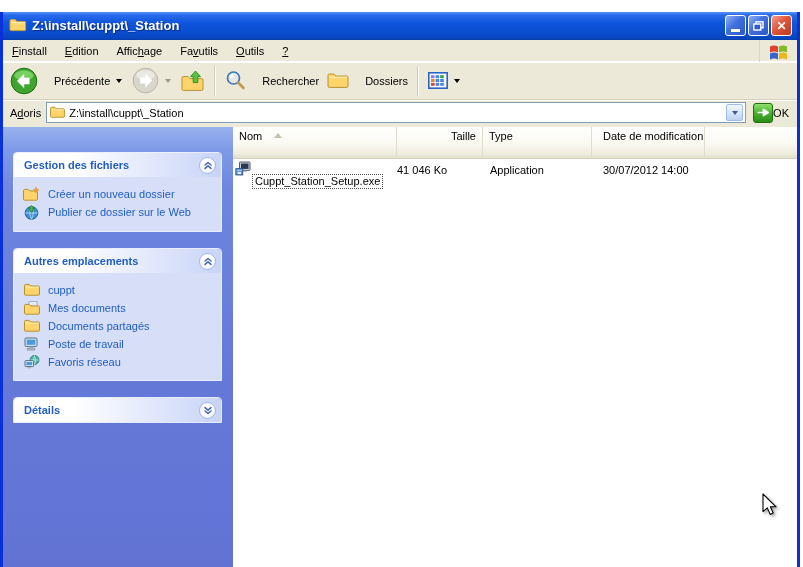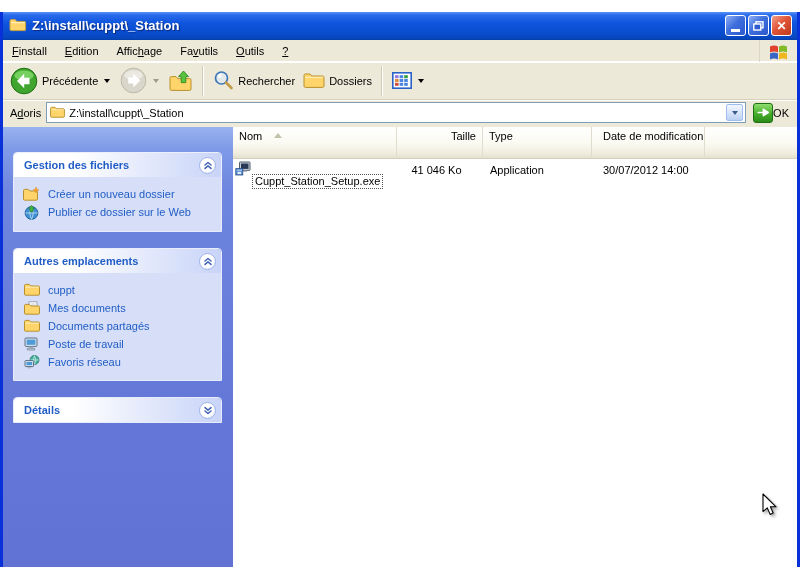--- a/index.html
+++ b/index.html
@@ -31,21 +31,21 @@
   .menubar { flex:none; height:22px; display:flex; align-items:center; background:#ece9d8; box-shadow: inset 0 -1px 0 #ffffff; }
   .menu-item { padding:4px 9px; cursor:default; }
   .menu-item u { text-underline-offset:1px; }
   .menu-flag { margin-left:auto; width:38px; height:22px; display:flex; align-items:center; justify-content:center; border-left:1px solid #dcd7c4; }
   
   .toolbar { flex:none; height:38px; display:flex; align-items:center; padding:0 4px; gap:2px; border-bottom:1px solid #d8d2bd; box-shadow: inset 0 1px 0 #fff; }
   .tool-btn { display:flex; align-items:center; gap:4px; padding:2px 3px; cursor:pointer; }
   .caret { width:0; height:0; border-left:3px solid transparent; border-right:3px solid transparent; border-top:4px solid #000; margin:0 2px; }
   .caret.dim { border-top-color:#9c9a8c; }
   .tsep { width:2px; height:30px; border-left:1px solid #d0ccb8; border-right:1px solid #fff; margin:0 4px; }
-  .tool-label { white-space:nowrap; }
+  .tool-label { white-space:nowrap;margin-left:12px; }
   
   .addressbar { flex:none; height:27px; display:flex; align-items:center; gap:5px; padding:0 6px 2px 7px; box-shadow: inset 0 1px 0 #fff; }
   .addr-label { color:#000; }
   .addr-field { flex:1; height:21px; background:#fff; border:1px solid #7f9db9; display:flex; align-items:center; gap:4px; padding:1px 2px 1px 3px; }
   .addr-text { flex:1; white-space:nowrap; }
   .addr-drop {
     width:17px; height:17px; border-radius:2px; border:1px solid #9ebdf0; cursor:pointer;
     background:linear-gradient(180deg,#f3f7fe 0%,#d9e5f9 50%,#bcd1f3 100%);
     display:flex; align-items:center; justify-content:center;
   }
@@ -87,21 +87,21 @@
   }
   .col.nom { width:164px; display:flex; align-items:flex-start; gap:12px; }
   .col.taille { width:86px; text-align:right; }
   .col.type { width:109px; }
   .col.date { width:113px; padding-left:11px; }
   .col.fill { flex:1; border-right:none; }
   .sort-arrow { width:0; height:0; border-left:4px solid transparent; border-right:4px solid transparent; border-bottom:5px solid #c5c2ac; margin-top:3px; }
   .file-row { display:flex; align-items:center; height:17px; margin-top:2px; cursor:default; }
   .cell-name { width:164px; display:flex; align-items:center; gap:1px; padding-left:2px; }
   .file-name { border:1px dotted #555; padding:0 2px 1px 2px; white-space:nowrap;margin-top:24px; }
-  .cell-size { width:86px; text-align:center; padding-right:7px; }
+  .cell-size { width:86px; text-align:left; padding-right:7px; }
   .cell-type { width:109px; padding-left:7px; }
   .cell-date { width:113px; padding-left:11px; white-space:nowrap; }
   
   #cursor { position:absolute; left:762px; top:493px; pointer-events:none; filter:drop-shadow(2px 2px 1.5px rgba(0,0,0,.35)); }
 </style>
 </head>
 <body>
 
 <div id="win">
 

